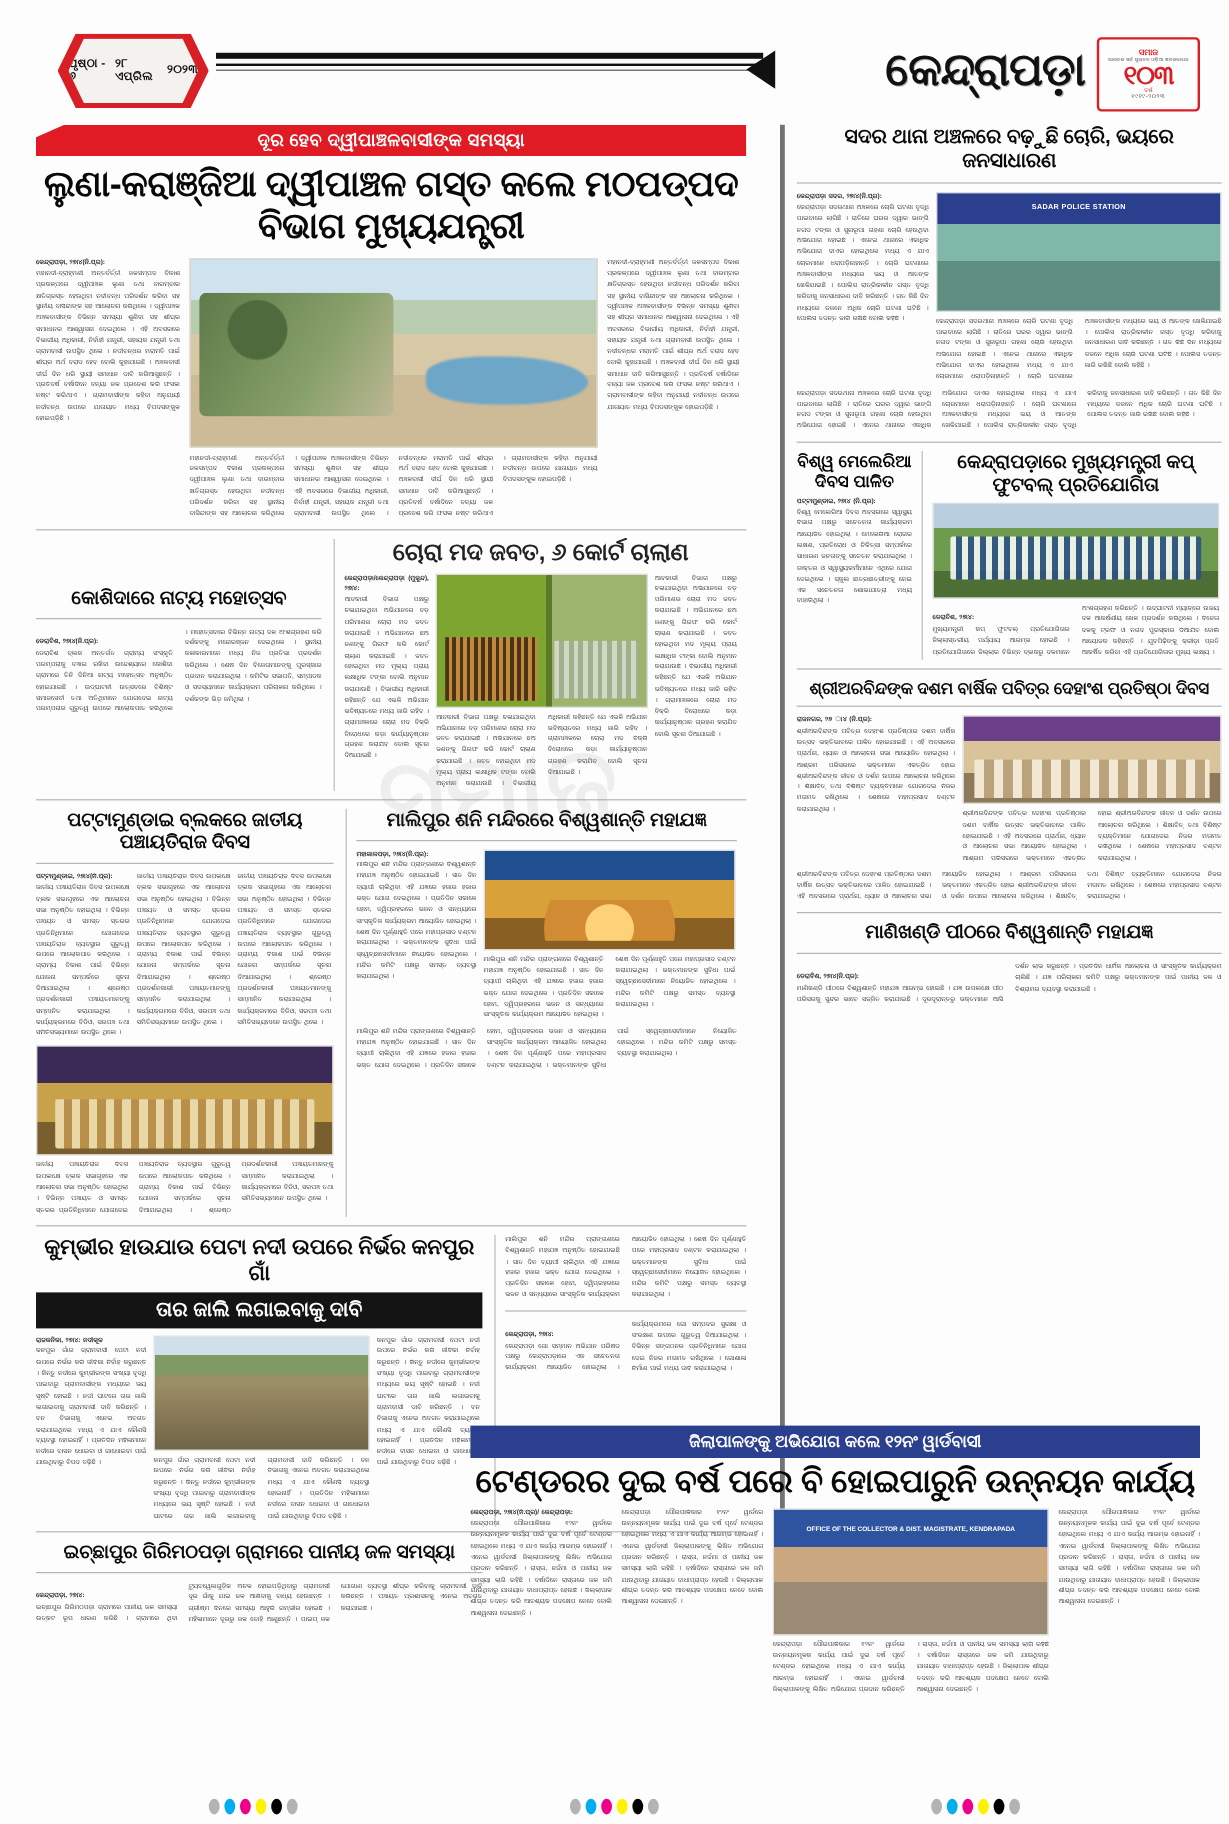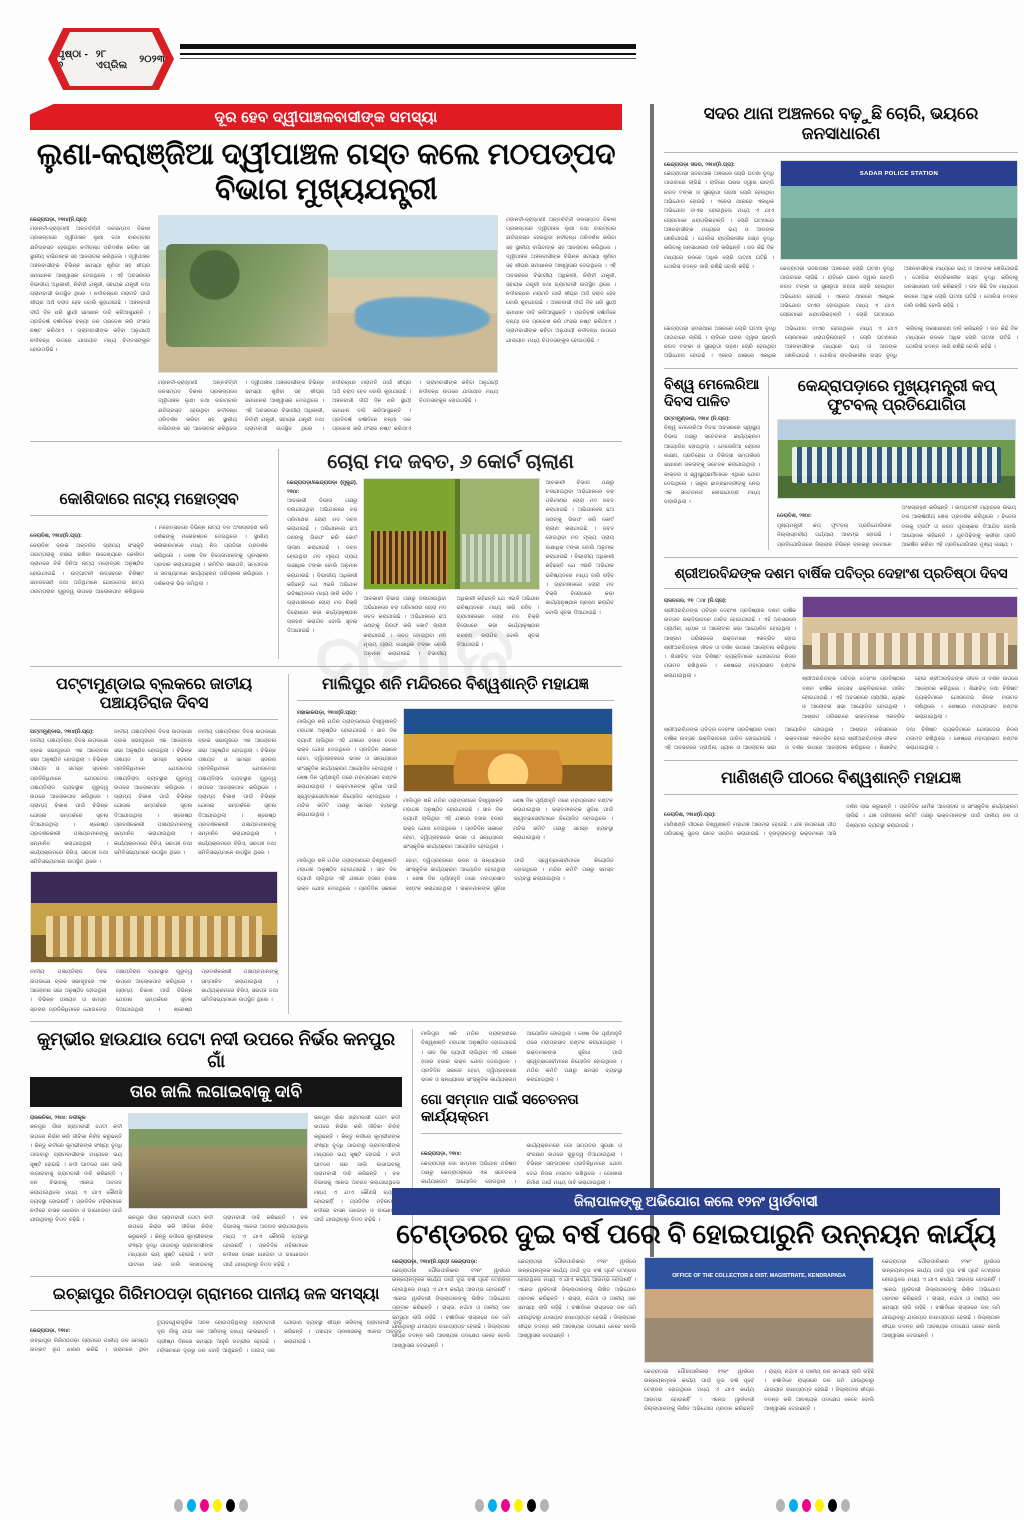--- a/index.html
+++ b/index.html
@@ -78,21 +78,21 @@
   h1.lead {
     font-size:30px; font-weight:bold; text-align:center; color:#080808;
     letter-spacing:-.4px; line-height:1.18; margin:6px 0 8px;
   }
   h2.sec {
     font-size:20px; font-weight:bold; text-align:center; color:#0a0a0a;
     line-height:1.2; letter-spacing:-.2px;
   }
   h2.sec-sm { font-size:16px; }
   h3.mini {
-    font-size:14px; font-weight:bold; text-align:left; line-height:1.25;
+    font-size:14px; font-weight:bold; text-align:center; line-height:1.25;
   }
   .banner-black {
     background:#141414; color:#fff; text-align:center; font-weight:bold;
     font-size:17px; padding:5px 0; margin:5px 0 6px;
   }
   .banner-blue {
     background:#2b3f8f; color:#fff; text-align:center; font-weight:bold;
     font-size:14px; padding:5px 0; margin:4px 0 2px;
   }
 
@@ -215,20 +215,31 @@
       <div class="date-inner">
         <span>ପୃଷ୍ଠା - ୬</span>
         <span>୨୮  ଏପ୍ରିଲ</span>
         <span>୨୦୨୩</span>
       </div>
     </div>
     <div class="rule-stack">
       <div class="r1"></div>
         <div class="r2"></div>
         <div class="r3"></div>
+    </div>
+    <div class="nameplate">
+      <div class="np-arrow"></div>
+      <div class="np-title">କେନ୍ଦ୍ରାପଡ଼ା</div>
+      <div class="np-logo">
+        <div class="lg-top">ସମାଜ</div>
+        <div class="lg-sub">ଭାରତର ସର୍ବ ପୁରାତନ ଓଡ଼ିଆ ଖବରକାଗଜ</div>
+        <div class="lg-num">୧୦୩</div>
+        <div class="lg-small">ବର୍ଷ</div>
+        <div class="lg-year">୧୯୧୯-୨୦୨୩</div>
+      </div>
     </div>
   </div>
 
   <div class="grid">
 
     <div class="col-left">
 
       <div class="swoosh">
         <span>ଦୂର ହେବ ଦ୍ୱୀପାଞ୍ଚଳବାସୀଙ୍କ ସମସ୍ୟା</span>
       </div>
@@ -348,21 +359,20 @@
             <div style="width:86px;">
               <div class="body-txt">କନପୁର ଗାଁର ଗ୍ରାମବାସୀ ପେଟା ନଦୀ ଉପରେ ନିର୍ଭର କରି ଜୀବିକା ନିର୍ବାହ କରୁଛନ୍ତି । କିନ୍ତୁ ନଦୀରେ କୁମ୍ଭୀରଙ୍କ ସଂଖ୍ୟା ବୃଦ୍ଧି ପାଇବାରୁ ଗ୍ରାମବାସୀଙ୍କ ମଧ୍ୟରେ ଭୟ ସୃଷ୍ଟି ହୋଇଛି । ନଦୀ ଘାଟରେ ତାର ଜାଲି ଲଗାଇବାକୁ ଗ୍ରାମବାସୀ ଦାବି କରିଛନ୍ତି । ବନ ବିଭାଗକୁ ଏନେଇ ଅବଗତ କରାଯାଇଥିଲେ ମଧ୍ୟ ଏ ଯାଏ କୌଣସି ବ୍ୟବସ୍ଥା ହୋଇନାହିଁ । ପ୍ରତିଦିନ ମହିଳାମାନେ ନଦୀରେ ବାସନ ଧୋଇବା ଓ ଗାଧୋଇବା ପାଇଁ ଯାଉଥିବାରୁ ବିପଦ ବଢ଼ିଛି ।</div>
             </div>
           </div>
         </div>
 
         <div class="vline" style="width:210px; padding-left:8px;">
           <div class="cols2">
             <div class="body-txt">ମାଲିପୁର ଶନି ମନ୍ଦିର ପ୍ରାଙ୍ଗଣରେ ବିଶ୍ୱଶାନ୍ତି ମହାଯଜ୍ଞ ଅନୁଷ୍ଠିତ ହୋଇଯାଇଛି । ସାତ ଦିନ ବ୍ୟାପୀ ଚାଲିଥିବା ଏହି ଯଜ୍ଞରେ ହଜାର ହଜାର ଭକ୍ତ ଯୋଗ ଦେଇଥିଲେ । ପ୍ରତିଦିନ ସକାଳେ ହୋମ, ଦ୍ୱିପ୍ରହରରେ ଭଜନ ଓ ସନ୍ଧ୍ୟାରେ ସାଂସ୍କୃତିକ କାର୍ଯ୍ୟକ୍ରମ ଆୟୋଜିତ ହୋଇଥିଲା । ଶେଷ ଦିନ ପୂର୍ଣ୍ଣାହୁତି ପରେ ମହାପ୍ରସାଦ ବଣ୍ଟନ କରାଯାଇଥିଲା । ଭକ୍ତମାନଙ୍କ ସୁବିଧା ପାଇଁ ସ୍ୱେଚ୍ଛାସେବୀମାନେ ନିୟୋଜିତ ହୋଇଥିଲେ । ମନ୍ଦିର କମିଟି ପକ୍ଷରୁ ସମସ୍ତ ବ୍ୟବସ୍ଥା କରାଯାଇଥିଲା ।</div>
           </div>
-          <h3 class="mini" style="margin-top:6px;">ଗୋ ସମ୍ମାନ ପାଇଁ ସଚେତନତା କାର୍ଯ୍ୟକ୍ରମ</h3>
           <hr class="thin">
           <div class="cols2">
             <div class="body-txt" style="font-weight:bold; display:inline;">କେନ୍ଦ୍ରାପଡ଼ା, ୨୭ା୪:</div>
             <div class="body-txt">କେନ୍ଦ୍ରାପଡ଼ା ଗୋ ସମ୍ମାନ ଅଭିଯାନ ପରିଷଦ ପକ୍ଷରୁ କେନ୍ଦ୍ରାପଡ଼ାରେ ଏକ ସଚେତନତା କାର୍ଯ୍ୟକ୍ରମ ଆୟୋଜିତ ହୋଇଥିଲା । କାର୍ଯ୍ୟକ୍ରମରେ ଗୋ ସମ୍ପଦର ସୁରକ୍ଷା ଓ ସଂରକ୍ଷଣ ଉପରେ ଗୁରୁତ୍ୱ ଦିଆଯାଇଥିଲା । ବିଭିନ୍ନ ସଙ୍ଗଠନର ପ୍ରତିନିଧିମାନେ ଯୋଗ ଦେଇ ନିଜର ମତାମତ ରଖିଥିଲେ । ଗୋଶାଳା ନିର୍ମାଣ ପାଇଁ ମଧ୍ୟ ଦାବି କରାଯାଇଥିଲା ।</div>
           </div>
         </div>
       </div>
 
       <hr class="thin">
 

